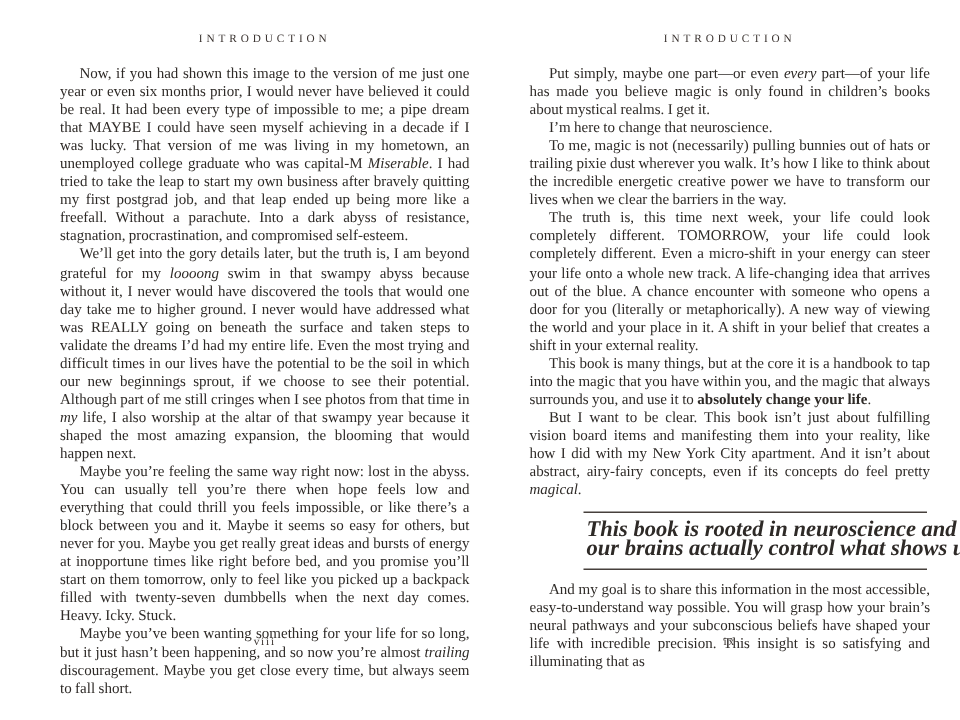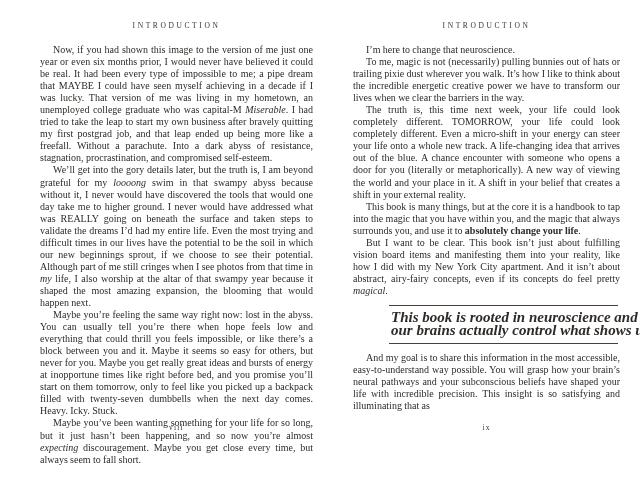--- a/index.html
+++ b/index.html
@@ -77,28 +77,29 @@
 <body>
 
 <div class="spread">
 
   <section class="page page-left">
     <div class="running-head">INTRODUCTION</div>
     <div class="page-body" id="body-left">
         <p class="para">Now, if you had shown this image to the version of me just one year or even six months prior, I would never have believed it could be real. It had been every type of impossible to me; a pipe dream that MAYBE I could have seen myself achieving in a decade if I was lucky. That version of me was living in my hometown, an unemployed college graduate who was capital-M <span class="it">Miserable</span>. I had tried to take the leap to start my own business after bravely quitting my first postgrad job, and that leap ended up being more like a freefall. Without a parachute. Into a dark abyss of resistance, stagnation, procrastination, and compromised self-esteem.</p>
         <p class="para">We’ll get into the gory details later, but the truth is, I am beyond grateful for my <span class="it">loooong</span> swim in that swampy abyss because without it, I never would have discovered the tools that would one day take me to higher ground. I never would have addressed what was REALLY going on beneath the surface and taken steps to validate the dreams I’d had my entire life. Even the most trying and difficult times in our lives have the potential to be the soil in which our new beginnings sprout, if we choose to see their potential. Although part of me still cringes when I see photos from that time in <span class="it">my</span> life, I also worship at the altar of that swampy year because it shaped the most amazing expansion, the blooming that would happen next.</p>
         <p class="para">Maybe you’re feeling the same way right now: lost in the abyss. You can usually tell you’re there when hope feels low and everything that could thrill you feels impossible, or like there’s a block between you and it. Maybe it seems so easy for others, but never for you. Maybe you get really great ideas and bursts of energy at inopportune times like right before bed, and you promise you’ll start on them tomorrow, only to feel like you picked up a backpack filled with twenty-seven dumbbells when the next day comes. Heavy. Icky. Stuck.</p>
-        <p class="para">Maybe you’ve been wanting something for your life for so long, but it just hasn’t been happening, and so now you’re almost <span class="it">expecting</span> discouragement. Maybe you get close every time, but always seem to fall short.</p>
+        <p class="para">Maybe you’ve been wanting something for your life for so long, but it just hasn’t been happening, and so now you’re almost <span class="it">trailing</span> discouragement. Maybe you get close every time, but always seem to fall short.</p>
       </div>
     <div class="folio">viii</div>
   </section>
 
   <section class="page page-right">
     <div class="running-head">INTRODUCTION</div>
     <div class="page-body" id="body-right">
+        <p class="para">Put simply, maybe one part—or even <span class="it">every</span> part—of your life has made you believe magic is only found in children’s books about mystical realms. I get it.</p>
         <p class="para">I’m here to change that neuroscience.</p>
         <p class="para">To me, magic is not (necessarily) pulling bunnies out of hats or trailing pixie dust wherever you walk. It’s how I like to think about the incredible energetic creative power we have to transform our lives when we clear the barriers in the way.</p>
         <p class="para">The truth is, this time next week, your life could look completely different. TOMORROW, your life could look completely different. Even a micro-shift in your energy can steer your life onto a whole new track. A life-changing idea that arrives out of the blue. A chance encounter with someone who opens a door for you (literally or metaphorically). A new way of viewing the world and your place in it. A shift in your belief that creates a shift in your external reality.</p>
         <p class="para">This book is many things, but at the core it is a handbook to tap into the magic that you have within you, and the magic that always surrounds you, and use it to <span class="bi">absolutely change your life</span>.</p>
         <p class="para">But I want to be clear. This book isn’t just about fulfilling vision board items and manifesting them into your reality, like how I did with my New York City apartment. And it isn’t about abstract, airy-fairy concepts, even if its concepts do feel pretty <span class="it">magical</span>.</p>
         <div class="pullquote">
           <div class="pq-line">This book is rooted in neuroscience and the proven ways</div>
           <div class="pq-line">our brains actually control what shows up in our reality.</div>
         </div>
         <p class="para">And my goal is to share this information in the most accessible, easy-to-understand way possible. You will grasp how your brain’s neural pathways and your subconscious beliefs have shaped your life with incredible precision. This insight is so satisfying and illuminating that as</p>

